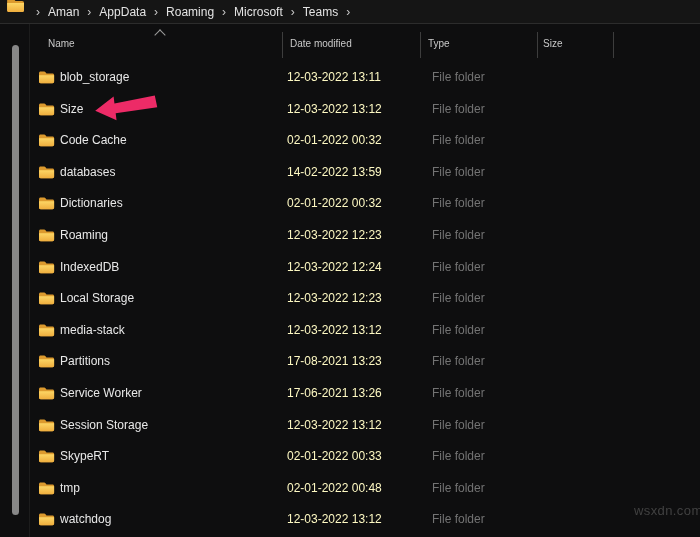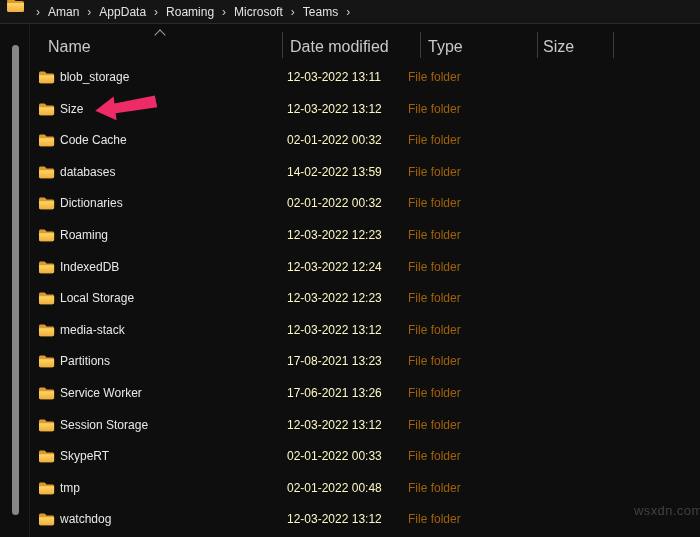--- a/index.html
+++ b/index.html
@@ -13,35 +13,35 @@
   .crumbbar{position:absolute;left:0;top:0;width:100%;height:23px;background:#151515;display:flex;align-items:center;}
   .crumb-ico{position:absolute;left:6px;top:-3px;width:19px;height:16px;}
   .crumb-items{display:flex;align-items:center;margin-left:28px;}
   .crumb-chev{color:#c9c9c9;font-size:12px;line-height:1;margin:0 8px;cursor:default;}
   .crumb-item{color:#e3e3e3;font-size:12px;line-height:1;white-space:nowrap;cursor:default;}
   .topline{position:absolute;left:0;top:23px;width:100%;height:1px;background:#2c2c2c;}
   
   .navline{position:absolute;left:29px;top:24px;width:1px;height:513px;background:#1c1c1c;}
   .scroll-thumb{position:absolute;left:12px;top:45px;width:7px;height:470px;background:#878787;border-radius:4px;}
   
-  .colhead{position:absolute;font-size:16px;color:#c9c9c9;white-space:nowrap;cursor:default;}
+  .colhead{position:absolute;font-size:10px;color:#c9c9c9;white-space:nowrap;cursor:default;}
   .h-name{left:48px;top:38px;}
   .h-date{left:290px;top:38px;}
   .h-type{left:428px;top:38px;}
   .h-size{left:543px;top:38px;}
   .sort-caret{position:absolute;left:156px;top:31px;width:7px;height:7px;border-left:1.4px solid #9c9c9c;border-top:1.4px solid #9c9c9c;transform:rotate(45deg);}
   .colsep{position:absolute;top:32px;width:1px;height:26px;background:#3d3d3d;}
   .sep1{left:282px;} .sep2{left:420px;} .sep3{left:537px;} .sep4{left:613px;}
   
   .row{position:absolute;left:0;width:700px;height:32px;padding-left:24px;}
   .ficon{position:absolute;left:38px;top:9px;width:17px;height:14px;}
   .cell{position:absolute;top:50%;transform:translateY(-50%);white-space:nowrap;font-size:12px;}
   .c-name{left:60px;color:#e8e8e8;}
   .c-date{left:287px;color:#fef9c3;}
-  .c-type{left:408px;color:#a16207;}
+  .c-type{left:432px;color:#737373;}
   .c-size{left:543px;color:#c6c6c6;}
   
   .anno-arrow{position:absolute;left:94px;top:93px;width:64px;height:28px;transform:rotate(-7deg);}
   
   .watermark{position:absolute;left:634px;top:503px;font-size:13px;color:#414141;letter-spacing:.4px;}
   svg{display:block;}
 </style>
 </head>
 <body>
 

